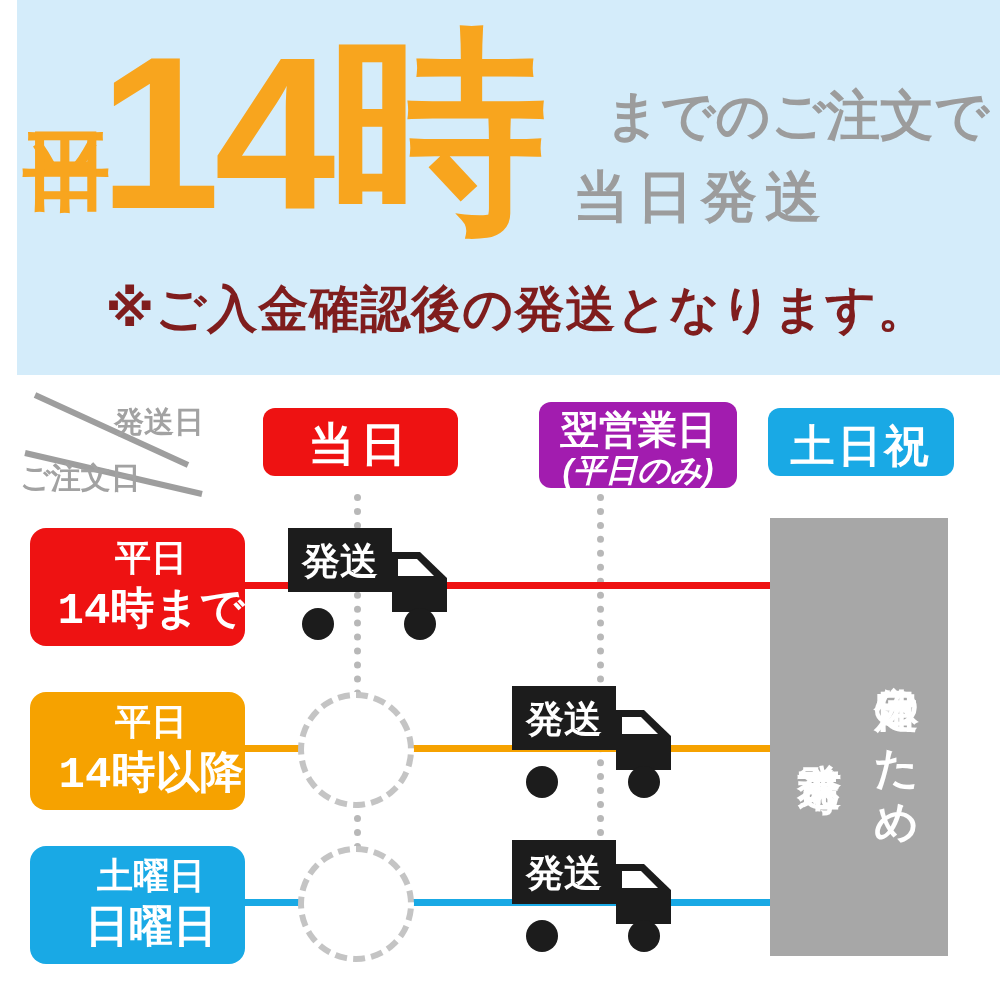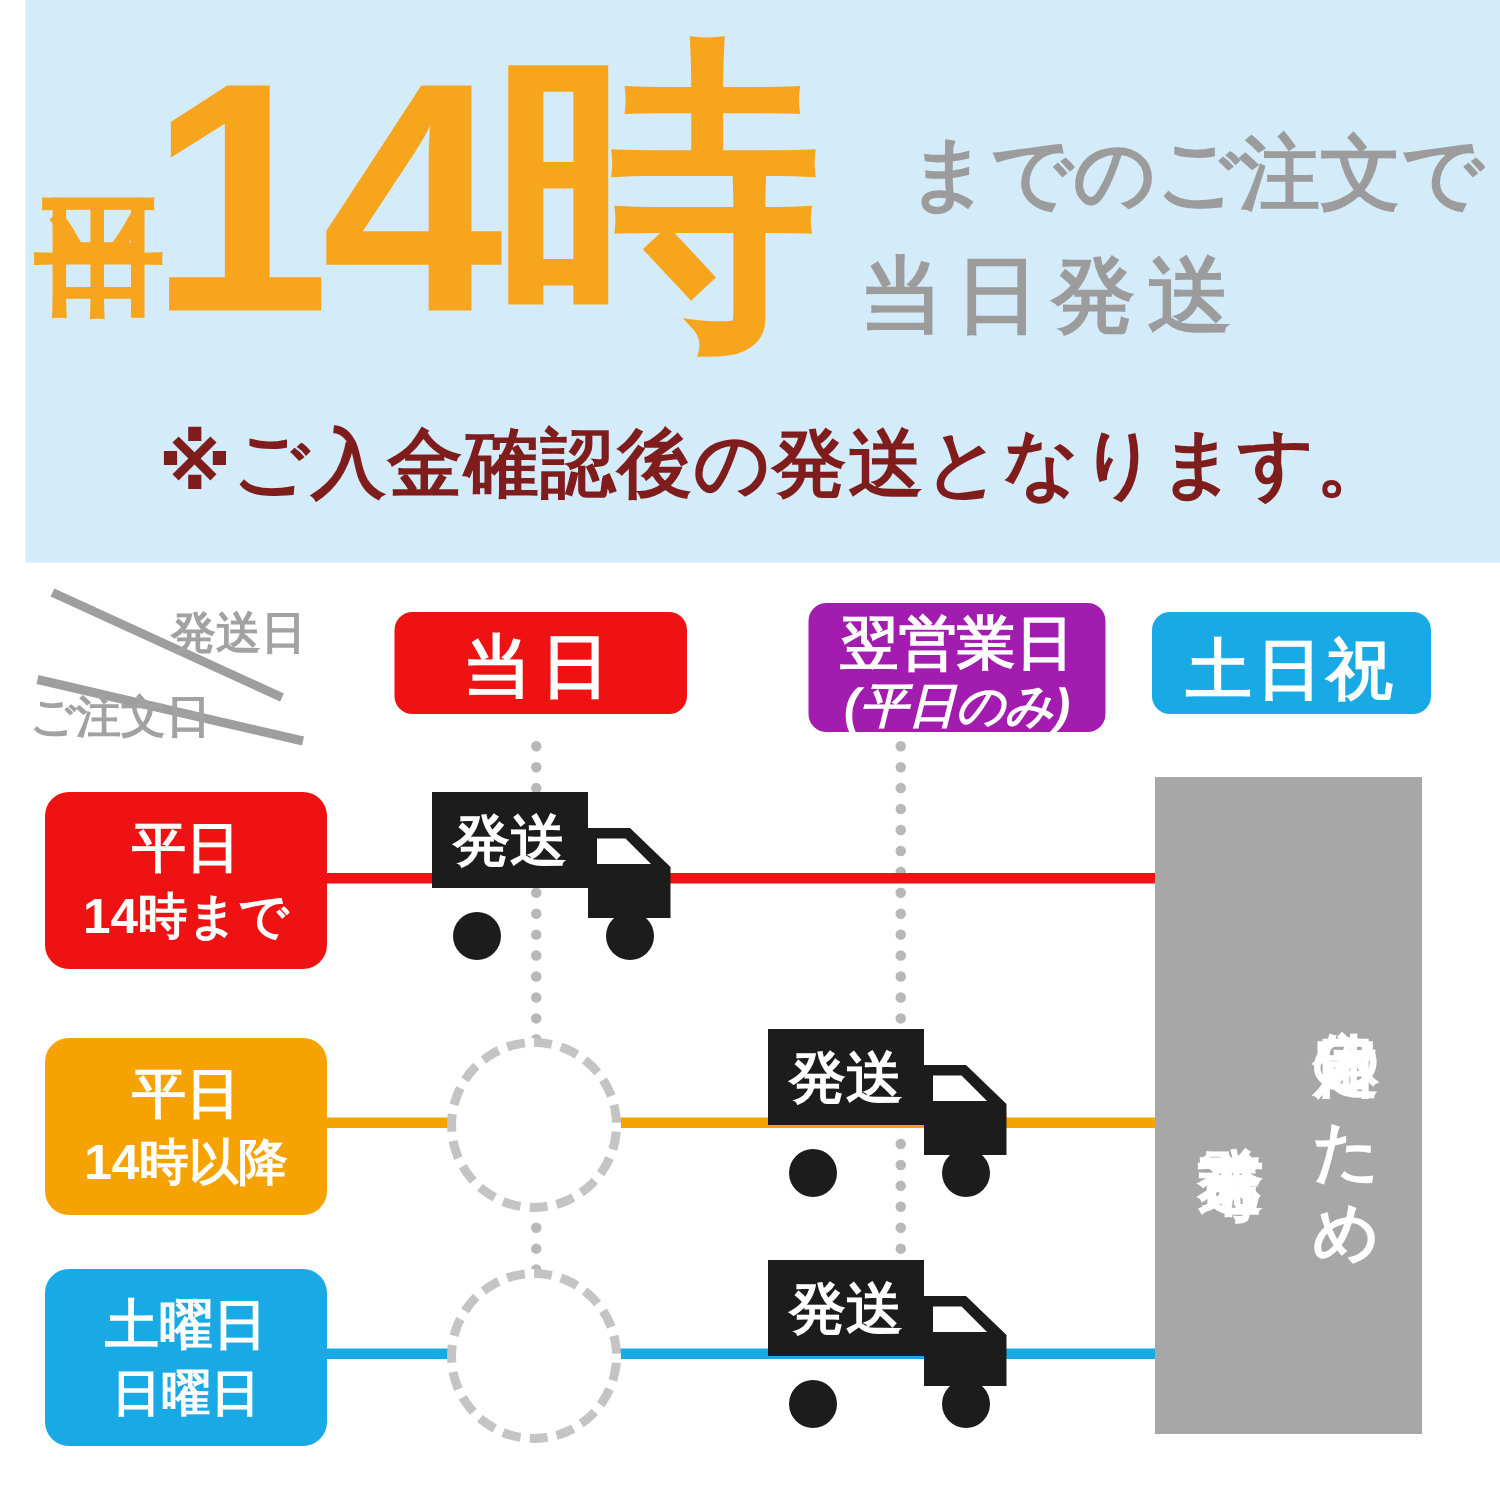--- a/index.html
+++ b/index.html
@@ -35,27 +35,27 @@
     display:flex; flex-direction:column; align-items:center; justify-content:flex-end; text-align:center;
   }
   .col-0 { left:263px; top:408px; width:195px; height:68px; background:#ee1212; font-size:46px; letter-spacing:6px; }
   .col-1 { left:539px; top:402px; width:198px; height:86px; background:#a21caf; }
   .col-1 .main { font-size:39px; line-height:1.15; }
   .col-1 .sub  { font-size:32px; line-height:1.1;font-style:italic; }
   .col-2 { left:768px; top:408px; width:186px; height:68px; background:#19a9e5; font-size:44px; letter-spacing:3px; }
   
   .row-label {
     position:absolute; left:30px; width:188px; height:118px; border-radius:16px; color:#fff; font-weight:800;
-    display:flex; flex-direction:column; align-items:center; justify-content:center; text-align:center;
+    display:flex; flex-direction:column; align-items:center; justify-content:center; text-align:center;padding-left:27px;
   }
   .row-0 { top:528px; background:#ee1212; }
   .row-1 { top:692px; background:#f6a200; }
   .row-2 { top:846px; background:#19a9e5; }
   .row-label .l1 { font-size:36px; line-height:1.35; }
-  .row-label .l2 { font-size:33px; line-height:1.3; }
+  .row-label .l2 { font-size:44px; line-height:1.3;font-family:Liberation Mono, monospace; }
   
   .v-dotted { position:absolute; width:0; top:494px; height:412px; border-left:7px dotted #b8b8b8; }
   .v-0 { left:354px; }
   .v-1 { left:597px; }
   .h-line { position:absolute; left:218px; width:564px; height:7px; }
   .h-0 { top:582px; background:#ee1212; }
   .h-1 { top:745px; background:#f6a200; }
   .h-2 { top:899px; background:#19a9e5; }
   
   .skip-circle {

